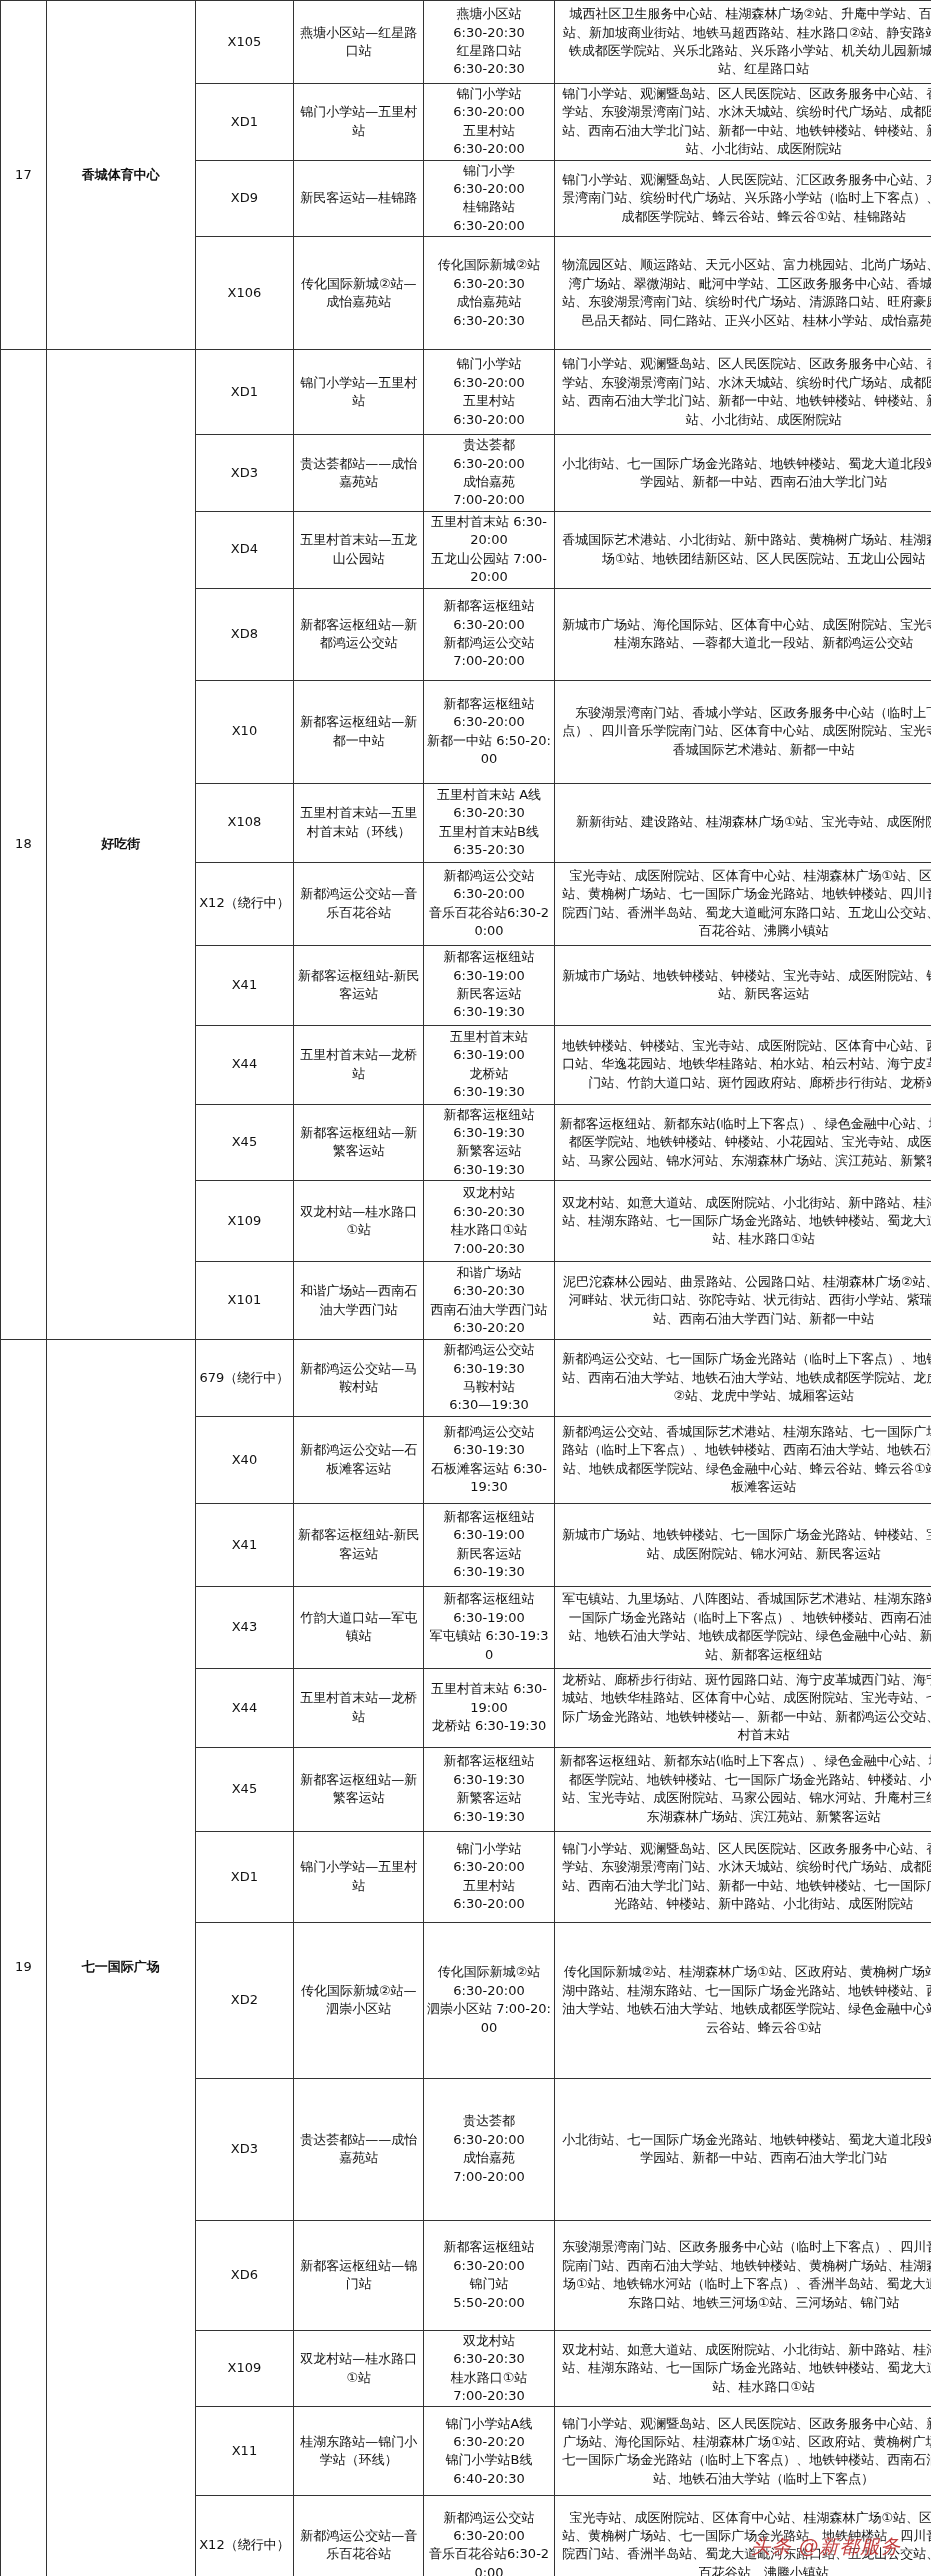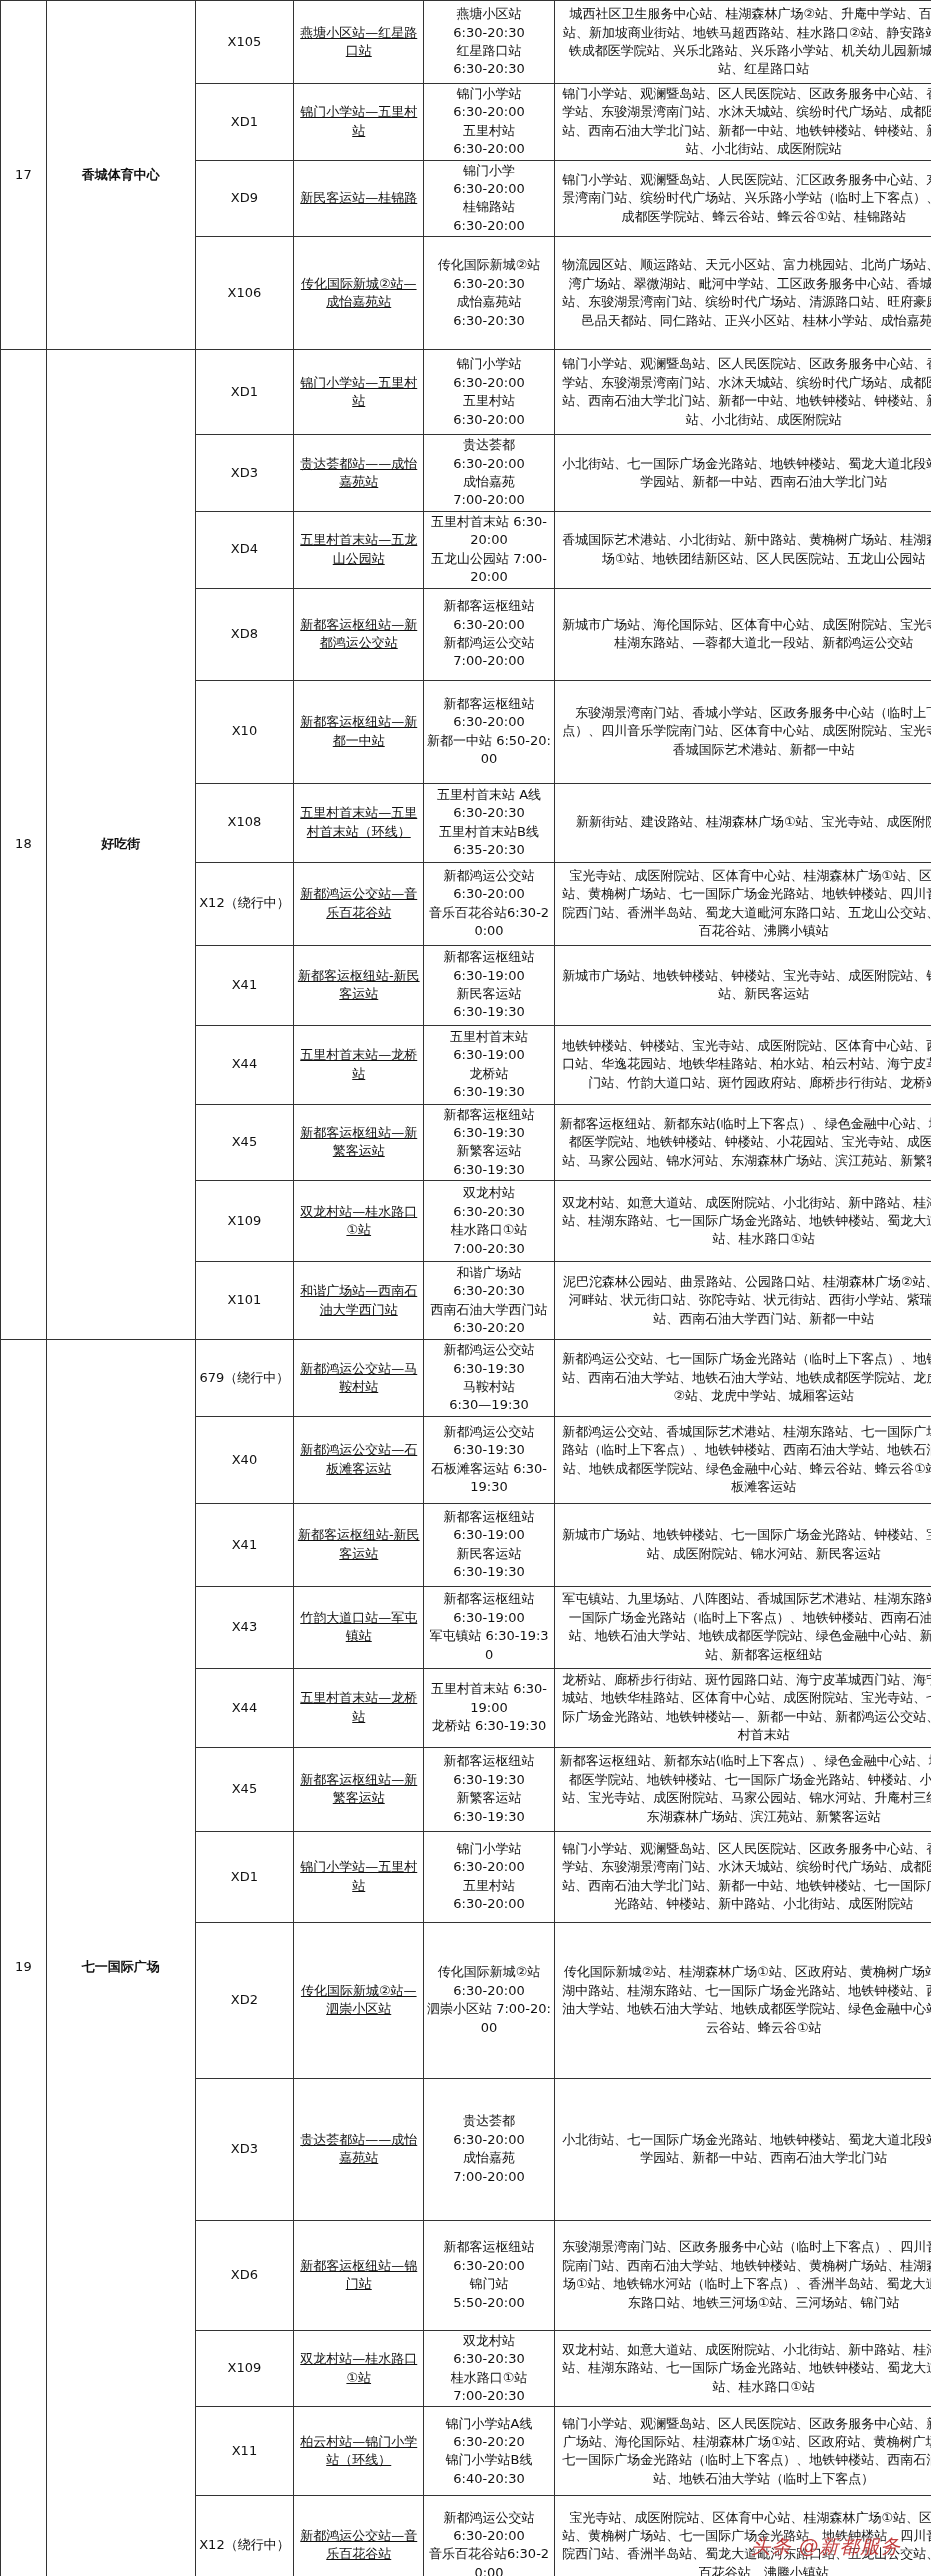--- a/index.html
+++ b/index.html
@@ -6,21 +6,21 @@
     body { width: 932px; height: 2576px; position: relative; overflow: hidden;
            font-family: "DejaVu Sans", "Liberation Sans", sans-serif; color: #111; }
     table.routes { border-collapse: collapse; table-layout: fixed; width: 932px;
                    position: absolute; left: 0; top: 0; }
     table.routes td { border: 1.9px solid #333; padding: 1px 2.9px; vertical-align: middle;
                       font-size: 13px; line-height: 18.4px; text-align: center;
                       overflow: hidden; word-break: break-all; }
     td.c-no { width: 39px; }
     td.c-hub { width: 142px; font-weight: bold; }
     td.c-line { width: 92px; }
-    td.c-term { width: 123px; text-decoration: underline; }
+    td.c-term { width: 123px; }
     td.c-time { width: 124px; font-size: 12.6px; line-height: 18px; }
     td.c-stops { width: 412px; font-size: 13px; line-height: 19px; padding: 1px 3.9px; }
     .tline { display: block; }
     .watermark { position: absolute; left: 751px; top: 2533px; font-size: 19.4px;
                  color: #b91c1c; letter-spacing: 1px; white-space: nowrap; opacity: 0.85;
                  text-shadow: 0 0 1.9px #fff, 0 0 1.9px #fff; font-style: italic; }
   </style>
 </head>
 <body>
 
@@ -314,21 +314,21 @@
         <td class="c-time">
           <span class="tline">双龙村站</span>
           <span class="tline">6:30-20:30</span>
           <span class="tline">桂水路口①站</span>
           <span class="tline">7:00-20:30</span>
         </td>
         <td class="c-stops">双龙村站、如意大道站、成医附院站、小北街站、新中路站、桂湖中路站、桂湖东路站、七一国际广场金光路站、地铁钟楼站、蜀龙大道中段站、桂水路口①站</td>
       </tr>
       <tr style="height: 89px;">
         <td class="c-line">X11</td>
-        <td class="c-term">柏云村站—锦门小学站（环线）</td>
+        <td class="c-term">桂湖东路站—锦门小学站（环线）</td>
         <td class="c-time">
           <span class="tline">锦门小学站A线</span>
           <span class="tline">6:30-20:20</span>
           <span class="tline">锦门小学站B线</span>
           <span class="tline">6:40-20:30</span>
         </td>
         <td class="c-stops">锦门小学站、观澜暨岛站、区人民医院站、区政务服务中心站、新城市广场站、海伦国际站、桂湖森林广场①站、区政府站、黄桷树广场站、七一国际广场金光路站（临时上下客点）、地铁钟楼站、西南石油大学站、地铁石油大学站（临时上下客点）</td>
       </tr>
       <tr style="height: 99px;">
         <td class="c-line">X12（绕行中）</td>

